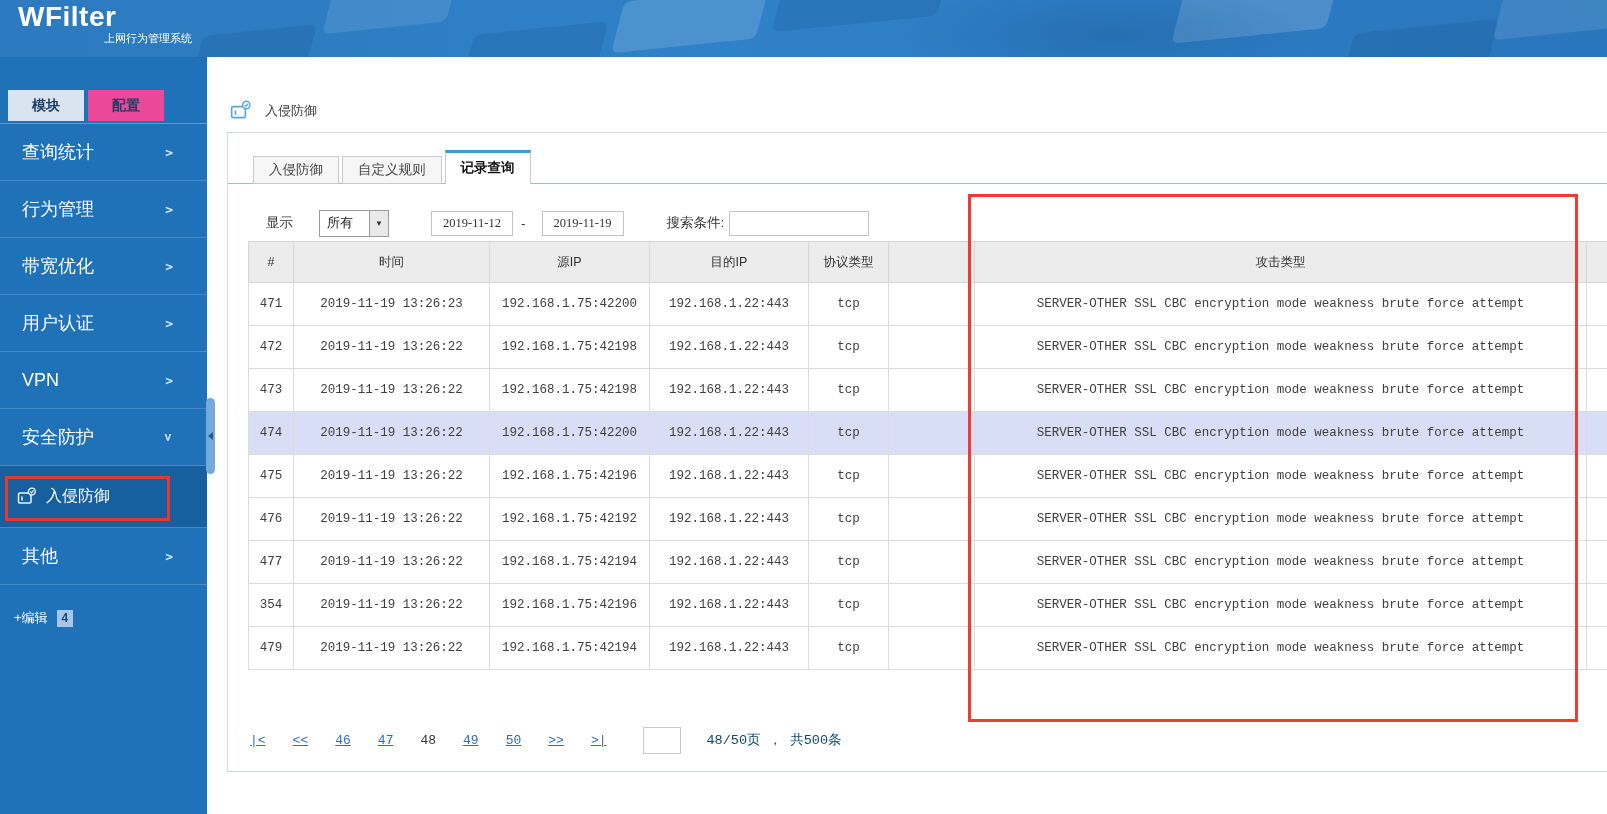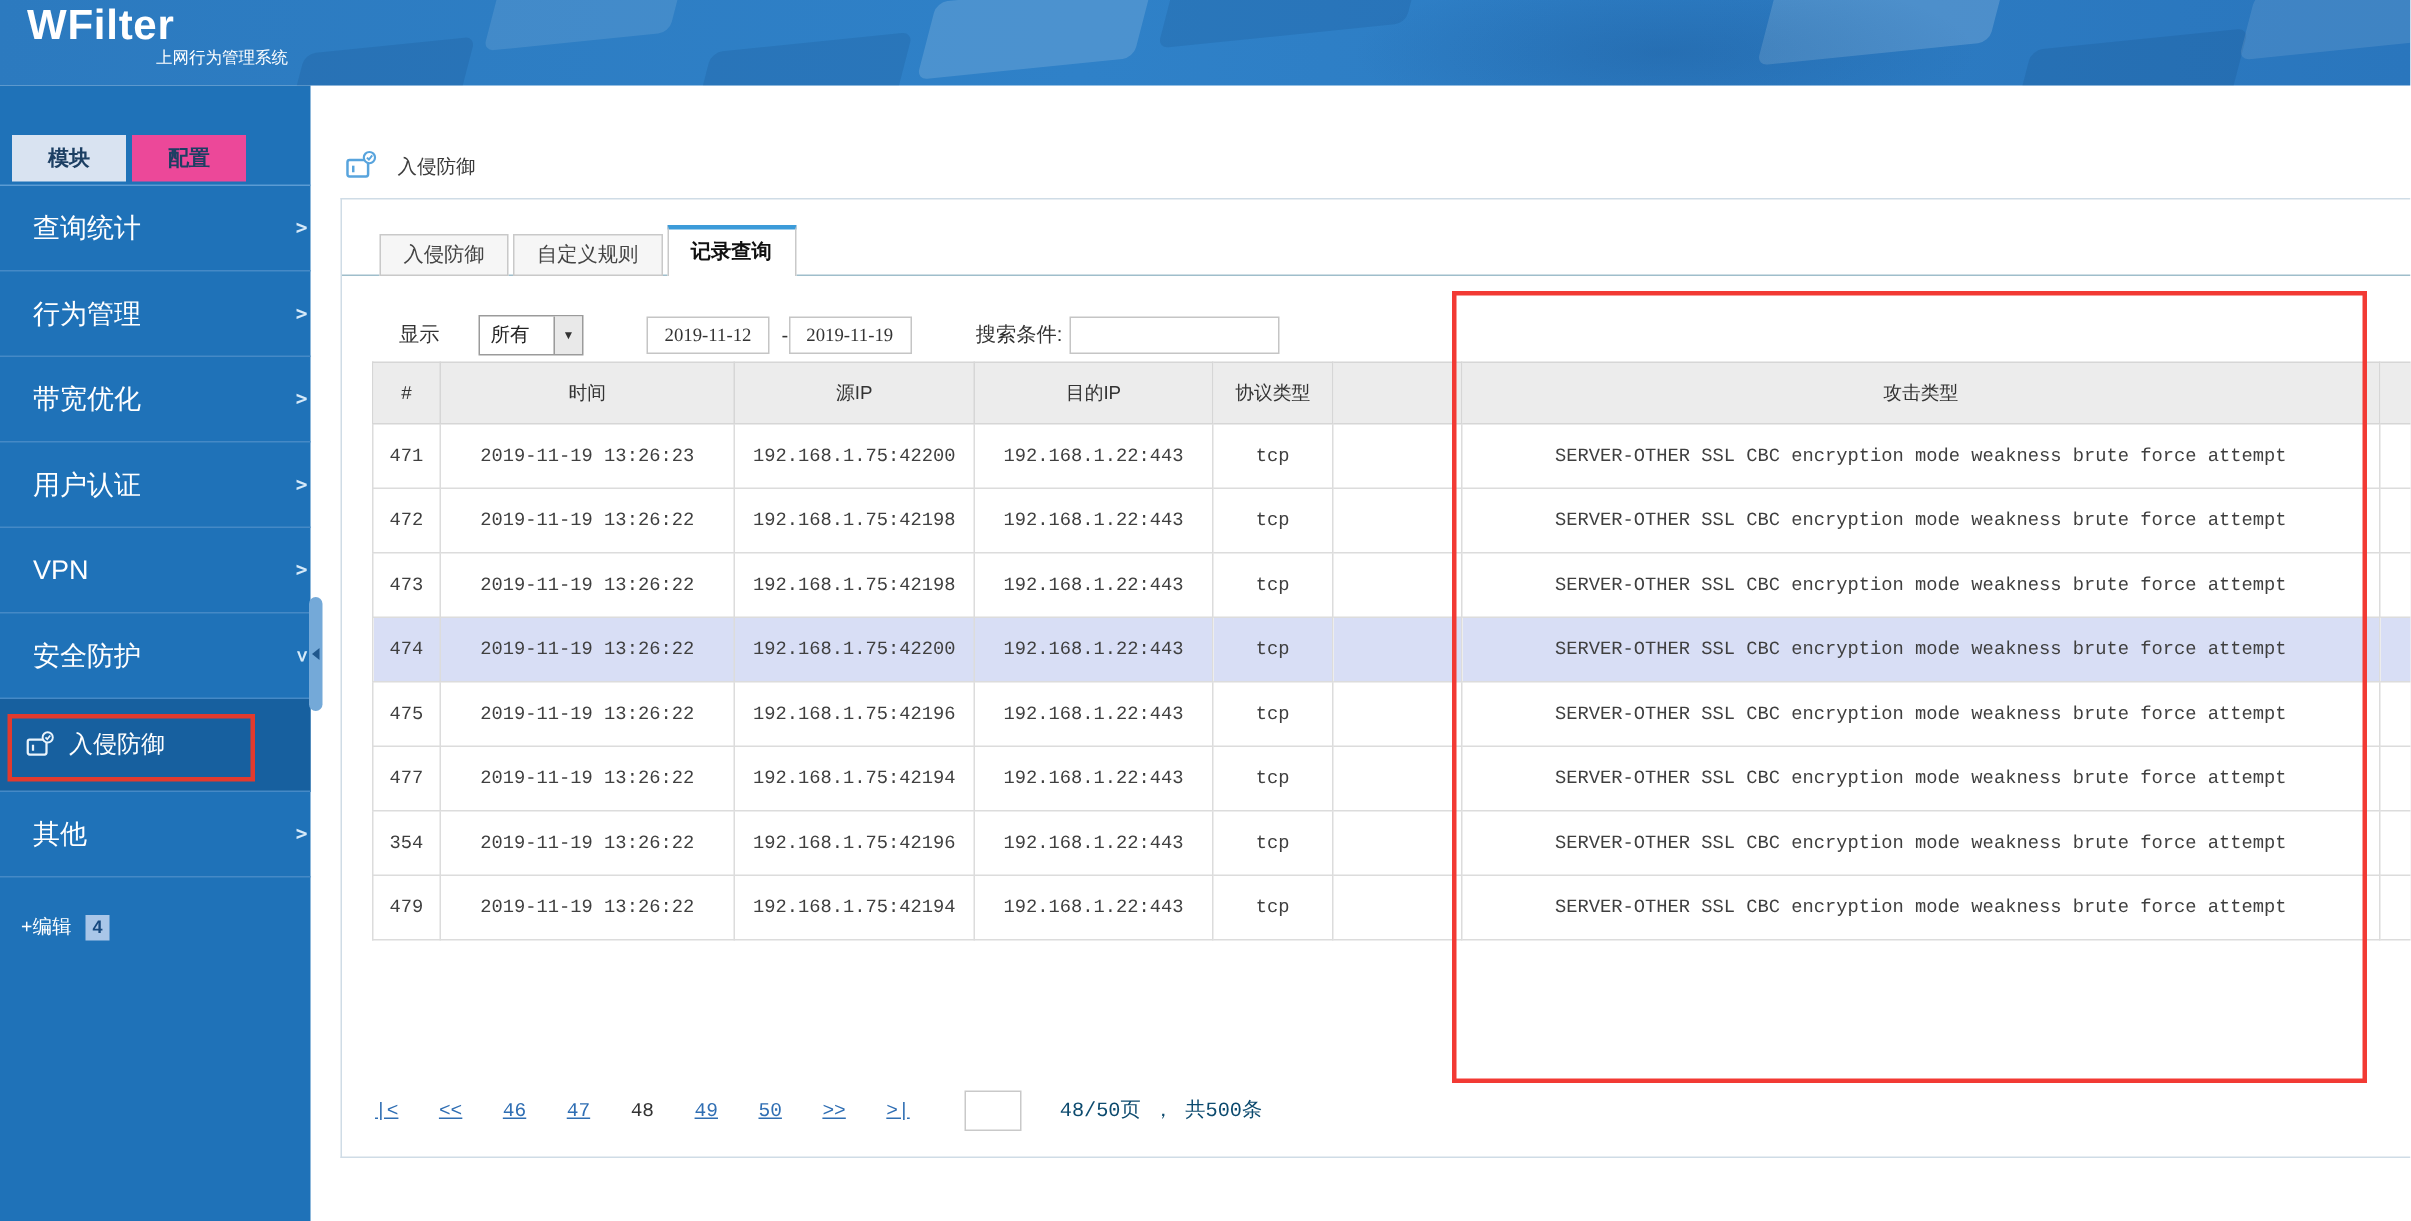--- a/index.html
+++ b/index.html
@@ -41,21 +41,21 @@
   .side-tabs { position:absolute; left:8px; top:33px; display:flex; gap:4px; }
   .side-tab {
     min-width:62px; height:31px; line-height:31px; 
     font-size:14px; font-weight:bold; color:#1c3f63; padding:0 24px; cursor:pointer;
   }
   .side-tab.active { background:#d9e3f1; }
   .side-tab.inactive { background:#ec4899; }
 
   .side-menu { position:absolute; left:0; top:66px; width:207px; border-top:1px solid #5b9bd3; }
   .menu-item {
-    height:57px; padding:0 2px 0 22px; color:#fff; font-size:18px;
+    height:57px; padding:0 34px 0 22px; color:#fff; font-size:18px;
     border-bottom:1px solid #4589c6; display:flex; justify-content:space-between;
     align-items:center; cursor:pointer;
   }
   .chev {
     color:#d6eaf9; font-size:13px; font-weight:bold;
     font-family:"DejaVu Sans Mono",monospace;
   }
   .chev.down { display:inline-block; transform:rotate(90deg); }
 
   .submenu-item {
@@ -116,21 +116,21 @@
   .ui-select .sel-text { flex:1; padding-left:7px; font-size:13px; color:#222; }
   .sel-arrow-box {
     width:19px; height:25px; background:#e9e9e9; border-left:1px solid #9b9b9b;
     display:flex; align-items:center; justify-content:center; font-size:8px; color:#333;
   }
   .date-input {
     margin-left:42px; width:82px; height:25px; border:1px solid #c5c5c5;
     text-align:center; font-size:12.5px; color:#333;
     font-family:Liberation Serif, serif;
   }
-  .date-input.second { margin-left:0; }
+  .date-input.second { margin-left:16px; }
   .date-sep { margin-left:8px; color:#333; }
   .search-label { margin-left:43px; }
   .search-input {
     margin-left:5px; width:140px; height:25px; border:1px solid #c5c5c5;
     font-size:12.5px; padding:0 5px;
   }
 
   
   .logtable {
     position:absolute; left:20px; top:108px; width:1360px;
@@ -353,20 +353,30 @@
           <td>475</td>
           <td>2019-11-19 13:26:22</td>
           <td>192.168.1.75:42196</td>
           <td>192.168.1.22:443</td>
           <td>tcp</td>
           <td></td>
           <td>SERVER-OTHER SSL CBC encryption mode weakness brute force attempt</td>
           <td></td>
         </tr>
         <tr>
+          <td>476</td>
+          <td>2019-11-19 13:26:22</td>
+          <td>192.168.1.75:42192</td>
+          <td>192.168.1.22:443</td>
+          <td>tcp</td>
+          <td></td>
+          <td>SERVER-OTHER SSL CBC encryption mode weakness brute force attempt</td>
+          <td></td>
+        </tr>
+        <tr>
           <td>477</td>
           <td>2019-11-19 13:26:22</td>
           <td>192.168.1.75:42194</td>
           <td>192.168.1.22:443</td>
           <td>tcp</td>
           <td></td>
           <td>SERVER-OTHER SSL CBC encryption mode weakness brute force attempt</td>
           <td></td>
         </tr>
         <tr>

